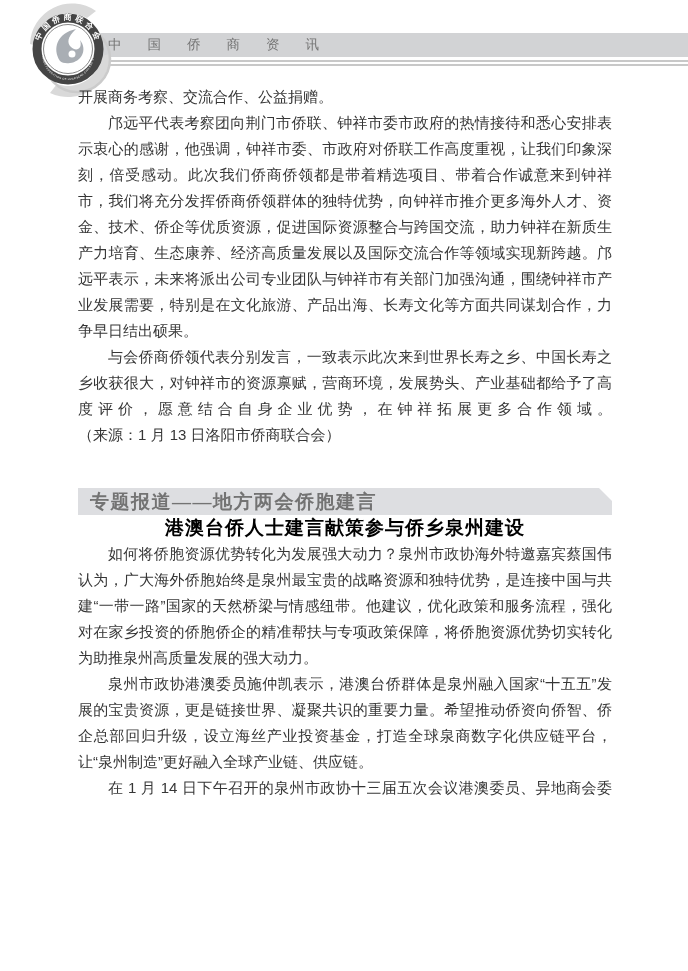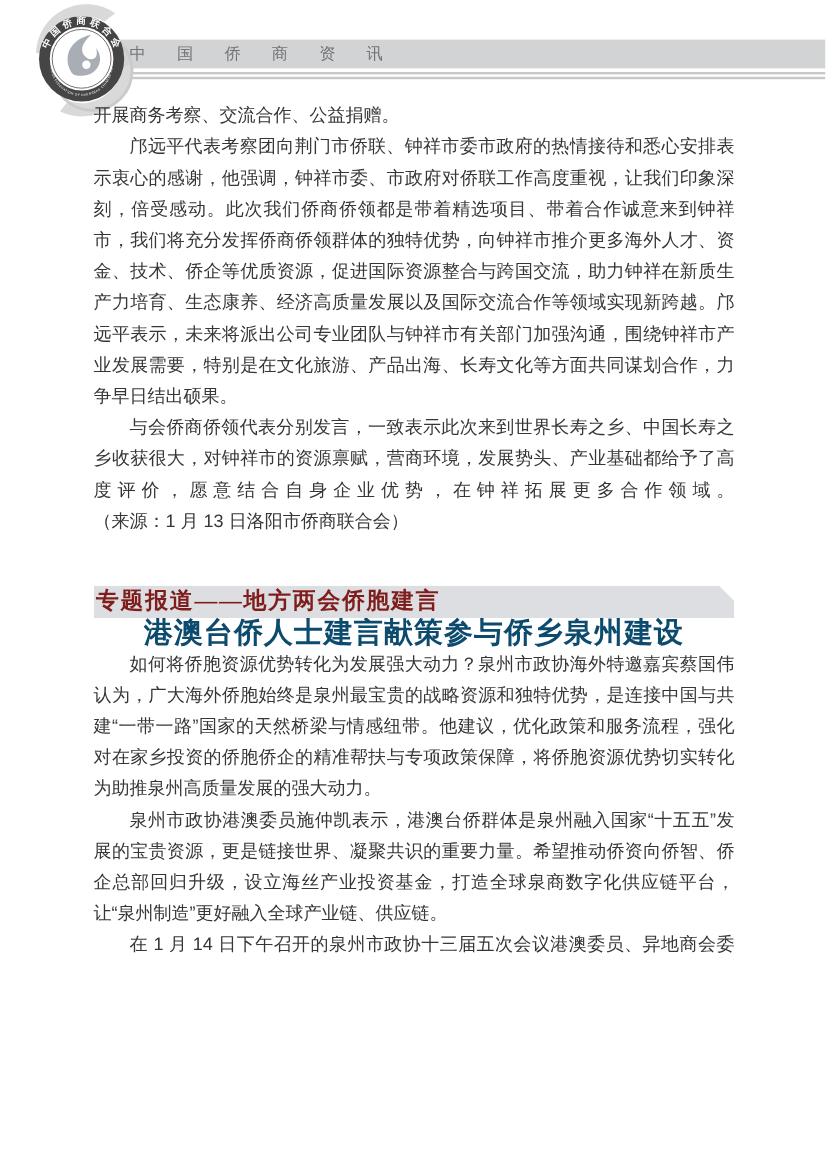--- a/index.html
+++ b/index.html
@@ -32,27 +32,27 @@
   .source { white-space:nowrap; }
 
   
   .section-bar {
     margin-top:40px; height:27px; background:#dddee1;
     clip-path:polygon(0 0, calc(100% - 13px) 0, 100% 13px, 100% 100%, 0 100%);
     display:flex; align-items:center;
   }
   .section-bar .bar-label {
     font-family:"Liberation Serif", serif; font-weight:bold;
-    font-size:19px; color:#7f1d1d; letter-spacing:1.5px; padding-left:2px;
+    font-size:19px; color:#737373; letter-spacing:1.5px; padding-left:12px;
     line-height:27px; white-space:nowrap;
   }
 
   
   .article-title {
-    text-align:center; font-size:24px; font-weight:bold; color:#0c4a6e;
+    text-align:center; font-size:19px; font-weight:bold; color:#000000;
     margin:21px 0 18px 0; letter-spacing:1px; text-indent:0;
   }
 
   
   .page-number {
     position:absolute; left:0; right:0; top:930px; text-align:center;
     font-family:"Liberation Serif", serif; font-size:14px; color:#4d7c0f;
   }
 </style>
 </head>

